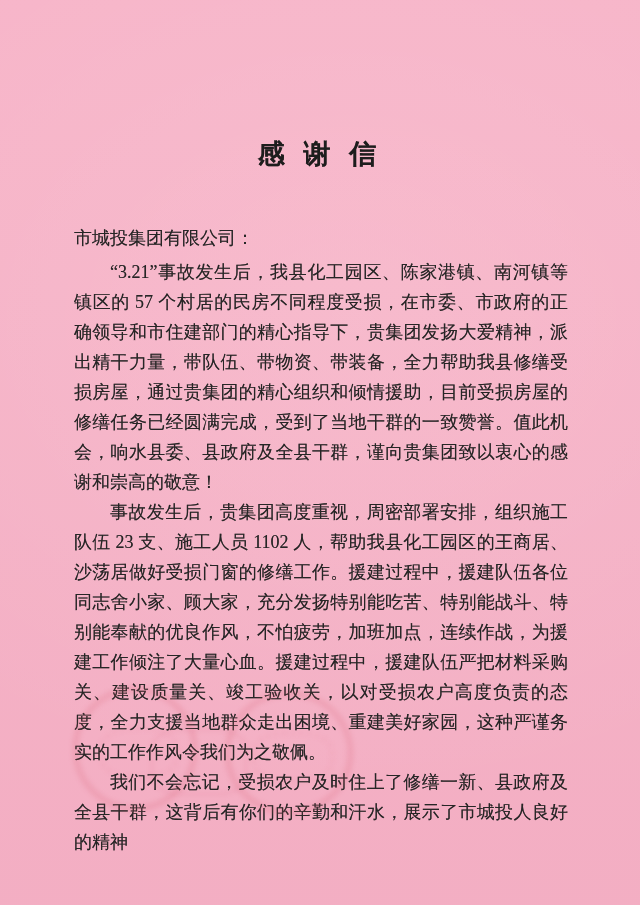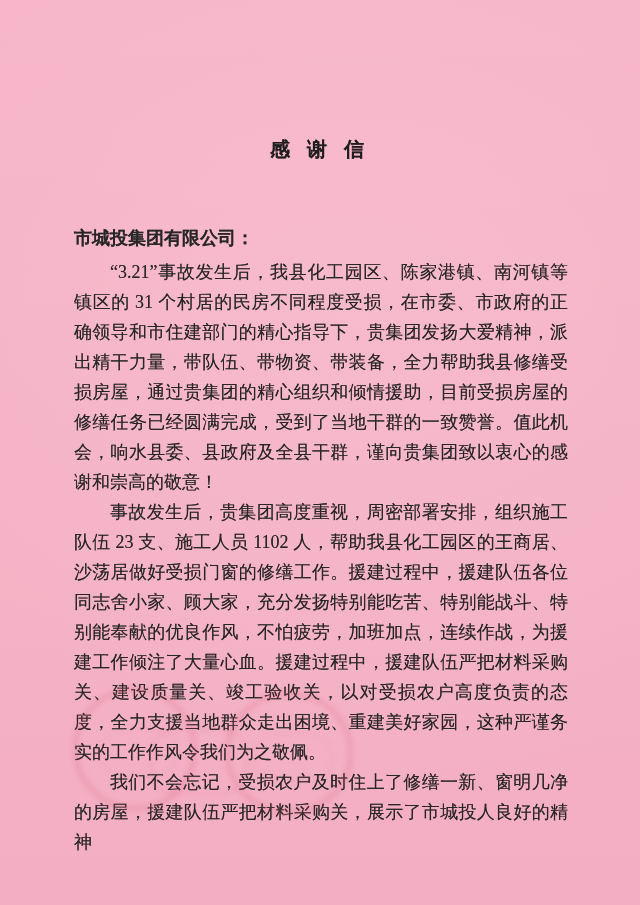--- a/index.html
+++ b/index.html
@@ -19,21 +19,21 @@
     overflow: hidden;
     font-family: "Liberation Serif", "DejaVu Serif", serif;
     color: #232323;
   }
   .letter-title {
     position: absolute;
     top: 136px;
     left: 0;
     width: 100%;
     text-align: center;
-    font-size: 20px;
+    font-size: 27px;
     font-weight: bold;
     letter-spacing: 6px;
     color: #1d1d1d;
     text-shadow: 0 0 0.5px rgba(0,0,0,0.55);
   }
   .letter-body {
     position: absolute;
     top: 223px;
     left: 74px;
     width: 494px;
@@ -41,21 +41,20 @@
     line-height: 30px;
     text-align: justify;
     text-justify: inter-ideograph;
     word-break: break-all;
     color: #262626;
     text-shadow: 0 0 0.4px rgba(0,0,0,0.45);
   }
   .salutation {
     margin: 0 0 4px 0;
     line-height: 30px;
-    font-weight: bold;
   }
   .letter-body p.para {
     margin: 0;
     text-indent: 2em;
   }
   
   .seal-bleed {
     position: absolute;
     border-radius: 50%;
     border: 7px solid rgba(216, 92, 115, 0.16);
@@ -82,23 +81,23 @@
 </style>
 </head>
 <body>
 
 <div class="page">
 
   <div class="letter-title">感 谢 信</div>
 
   <div class="letter-body">
     <p class="salutation">市城投集团有限公司：</p>
-    <p class="para">“3.21”事故发生后，我县化工园区、陈家港镇、南河镇等镇区的 31 个村居的民房不同程度受损，在市委、市政府的正确领导和市住建部门的精心指导下，贵集团发扬大爱精神，派出精干力量，带队伍、带物资、带装备，全力帮助我县修缮受损房屋，通过贵集团的精心组织和倾情援助，目前受损房屋的修缮任务已经圆满完成，受到了当地干群的一致赞誉。值此机会，响水县委、县政府及全县干群，谨向贵集团致以衷心的感谢和崇高的敬意！</p>
+    <p class="para">“3.21”事故发生后，我县化工园区、陈家港镇、南河镇等镇区的 57 个村居的民房不同程度受损，在市委、市政府的正确领导和市住建部门的精心指导下，贵集团发扬大爱精神，派出精干力量，带队伍、带物资、带装备，全力帮助我县修缮受损房屋，通过贵集团的精心组织和倾情援助，目前受损房屋的修缮任务已经圆满完成，受到了当地干群的一致赞誉。值此机会，响水县委、县政府及全县干群，谨向贵集团致以衷心的感谢和崇高的敬意！</p>
     <p class="para">事故发生后，贵集团高度重视，周密部署安排，组织施工队伍 23 支、施工人员 1102 人，帮助我县化工园区的王商居、沙荡居做好受损门窗的修缮工作。援建过程中，援建队伍各位同志舍小家、顾大家，充分发扬特别能吃苦、特别能战斗、特别能奉献的优良作风，不怕疲劳，加班加点，连续作战，为援建工作倾注了大量心血。援建过程中，援建队伍严把材料采购关、建设质量关、竣工验收关，以对受损农户高度负责的态度，全力支援当地群众走出困境、重建美好家园，这种严谨务实的工作作风令我们为之敬佩。</p>
-    <p class="para">我们不会忘记，受损农户及时住上了修缮一新、窗明几净的房屋，援建队伍严把材料采购关，展示了市城投人良好的精神</p>
+    <p class="para">我们不会忘记，受损农户及时住上了修缮一新、县政府及全县干群，这背后有你们的辛勤和汗水，展示了市城投人良好的精神</p>
   </div>
 
   <div class="seal-bleed seal-a">
     <div class="inner-mark"></div>
   </div>
   <div class="seal-bleed seal-b">
     <div class="inner-mark"></div>
   </div>
   <div class="seal-bleed seal-c"></div>
 

